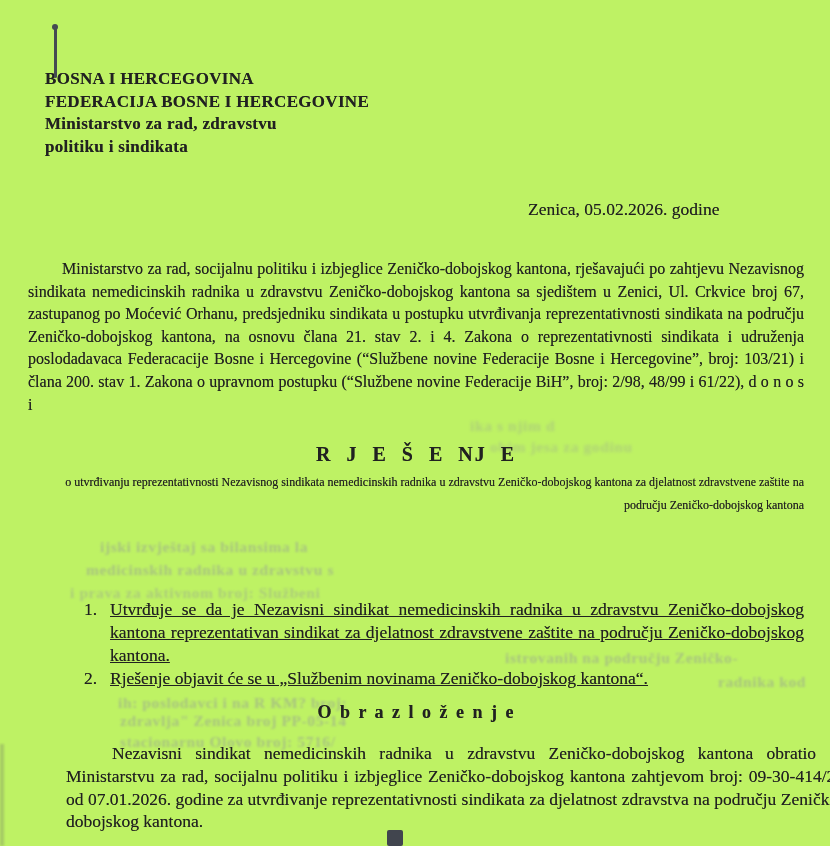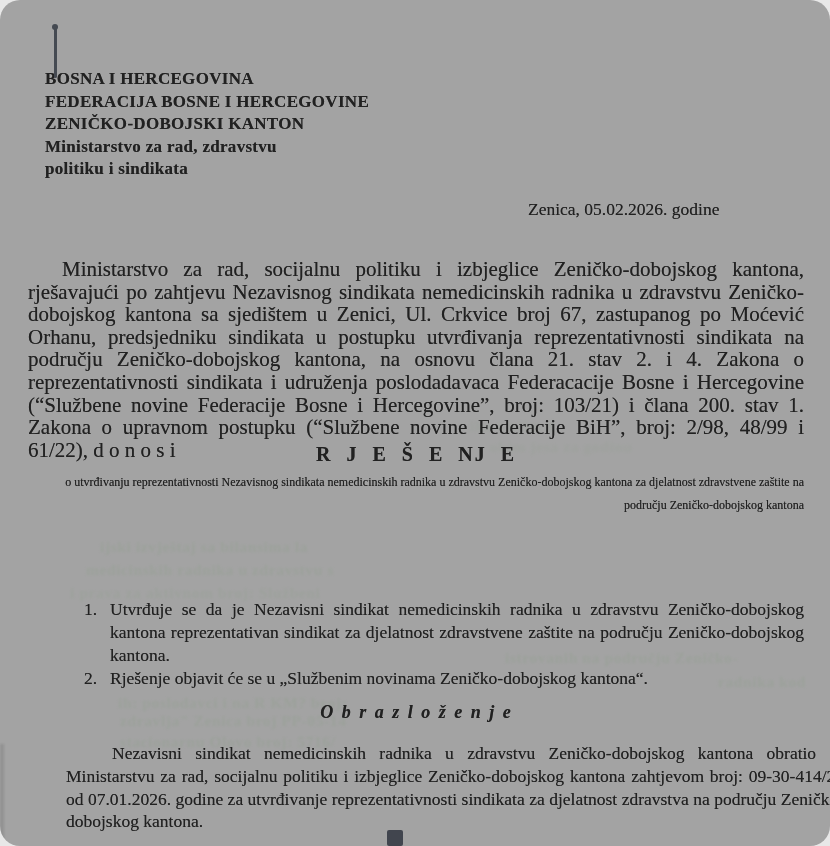--- a/index.html
+++ b/index.html
@@ -1,25 +1,24 @@
 <!DOCTYPE html>
 <html><head>
 <meta charset="utf-8">
 <style>
   * { margin: 0; padding: 0; box-sizing: border-box; }
   html, body { background: #e8e8e8; }
   .page {
     position: relative;
     width: 830px;
     height: 846px;
-    background: #a3a3a3;
+    background: #bef264;
     overflow: hidden;
     font-family: "Liberation Serif", "DejaVu Serif", serif;
     color: #1f1f1f;
-    border-radius: 20px;
   }
   .ink {
     color: #212121;
     text-shadow: 0 0 0.6px rgba(25,25,25,0.55);
   }
   
   .letterhead {
     position: absolute;
     left: 45px;
     top: 68px;
@@ -37,21 +36,21 @@
     font-size: 17.5px;
     line-height: 24px;
     z-index: 2;
   }
   
   .intro {
     position: absolute;
     left: 28px;
     top: 258px;
     width: 776px;
-    font-size: 21px;
+    font-size: 16px;
     line-height: 22.6px;
     text-align: justify;
     text-indent: 34px;
     z-index: 2;
   }
   .decision-title {
     position: absolute;
     left: 28px;
     top: 443px;
     width: 776px;
@@ -76,33 +75,32 @@
     position: absolute;
     left: 84px;
     top: 598px;
     width: 720px;
     font-size: 17.5px;
     line-height: 23px;
     z-index: 2;
   }
   .decision-item { display: flex; align-items: flex-start; }
   .decision-item .num { flex: 0 0 26px; }
-  .decision-item .txt { flex: 1 1 auto; text-align: justify; }
+  .decision-item .txt { flex: 1 1 auto; text-align: justify; text-decoration: underline; }
   .expl-heading {
     position: absolute;
     left: 28px;
     top: 702px;
     width: 776px;
     text-align: center;
     font-size: 18px;
     font-weight: bold;
     letter-spacing: 1px;
     word-spacing: 2px;
     z-index: 2;
-    font-style: italic;
   }
   .expl-paragraph {
     position: absolute;
     left: 26px;
     top: 742px;
     width: 778px;
     font-size: 17.5px;
     line-height: 22.8px;
     text-align: justify;
     text-indent: 46px;
@@ -182,21 +180,20 @@
   </div>
 
   <div class="pen-mark"></div>
   <div class="pen-mark-dot"></div>
   <div class="ink-smudge"></div>
   <div class="edge-shadow-left"></div>
 
   <div class="letterhead ink">
     <div>BOSNA I HERCEGOVINA</div>
     <div>FEDERACIJA BOSNE I HERCEGOVINE</div>
-    <div>ZENIČKO-DOBOJSKI KANTON</div>
     <div>Ministarstvo za rad, zdravstvu</div>
     <div>politiku i sindikata</div>
   </div>
 
   <div class="meta ink">
     <div>Zenica, 05.02.2026. godine</div>
   </div>
 
   <p class="intro ink">Ministarstvo za rad, socijalnu politiku i izbjeglice Zeničko-dobojskog kantona, rješavajući po zahtjevu Nezavisnog sindikata nemedicinskih radnika u zdravstvu Zeničko-dobojskog kantona sa sjedištem u Zenici, Ul. Crkvice broj 67, zastupanog po Moćević Orhanu, predsjedniku sindikata u postupku utvrđivanja reprezentativnosti sindikata na području Zeničko-dobojskog kantona, na osnovu člana 21. stav 2. i 4. Zakona o reprezentativnosti sindikata i udruženja poslodadavaca Federacacije Bosne i Hercegovine (“Službene novine Federacije Bosne i Hercegovine”, broj: 103/21) i člana 200. stav 1. Zakona  o upravnom postupku (“Službene novine Federacije BiH”, broj: 2/98, 48/99 i 61/22), d o n o s i</p>
 

